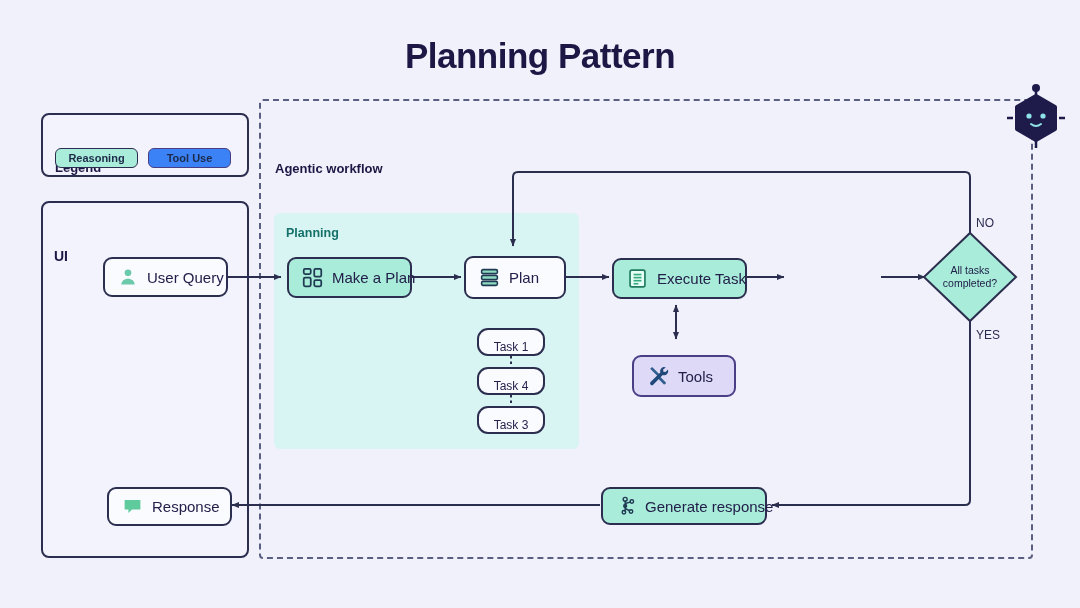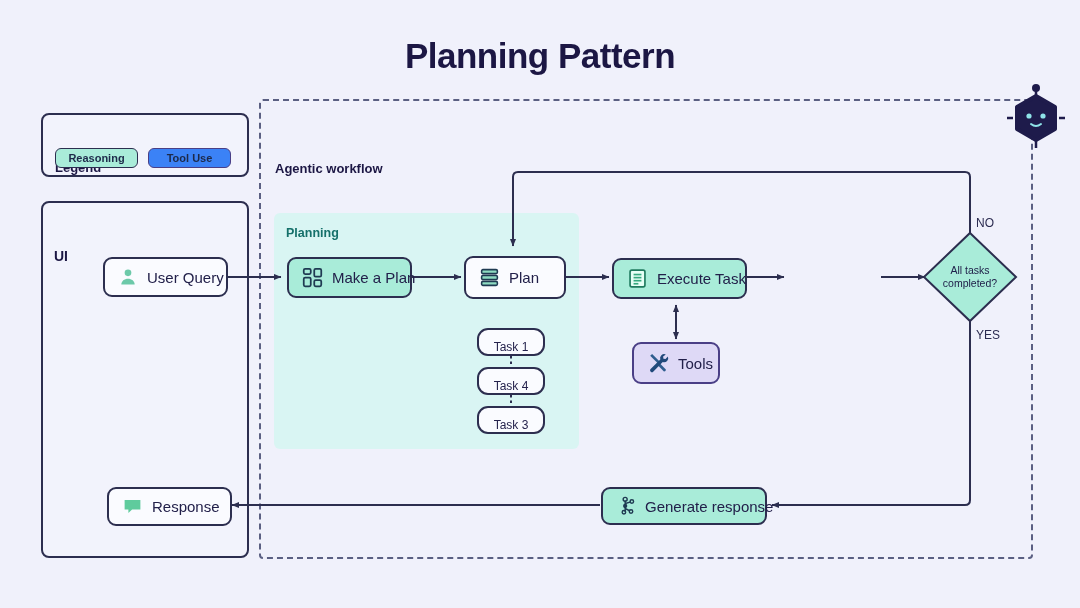--- a/index.html
+++ b/index.html
@@ -224,21 +224,21 @@
       <rect x="3.5" y="2.5" width="17" height="19" rx="2" fill="#e6fff6" stroke="#1f7a5e" stroke-width="1.9"></rect>
       <line x1="7.5" y1="7.5" x2="16.5" y2="7.5" stroke="#35a97f" stroke-width="1.9"></line>
       <line x1="7.5" y1="11" x2="16.5" y2="11" stroke="#35a97f" stroke-width="1.9"></line>
       <line x1="7.5" y1="14.5" x2="16.5" y2="14.5" stroke="#35a97f" stroke-width="1.9"></line>
       <line x1="7.5" y1="18" x2="13" y2="18" stroke="#35a97f" stroke-width="1.9"></line>
     </svg>
     <span class="lbl">Execute Task</span>
   </div>
 
 
-  <div class="node purple" style="left:632px; top:342px; width:88px; height:42px;">
+  <div class="node purple" style="left:632px; top:355px; width:104px; height:42px;">
     <svg class="icon" width="22" height="22" viewBox="0 0 24 24">
       <path d="M3.5 4.2 L5.6 2.1 L13.8 10.3 L11.7 12.4 Z" fill="#2f5d8e"></path>
       <path d="M12.5 11 L20.6 19.1 A2 2 0 0 1 18.5 21.2 L10.4 13.1 Z" fill="#2f5d8e"></path>
       <path d="M20.5 2.6 a4.5 4.5 0 0 0-6 5.6 L4.2 18.4 a2 2 0 1 0 2.8 2.8 L17.2 11 a4.5 4.5 0 0 0 5.6-6 l-2.6 2.6 -2.3-.3 -.3-2.3 z" fill="#20497a"></path>
     </svg>
     <span class="lbl">Tools</span>
   </div>
 
   <div class="node green" style="left:601px; top:487px; width:166px; height:38px;">
     <svg class="icon" width="20" height="20" viewBox="0 0 24 24">

